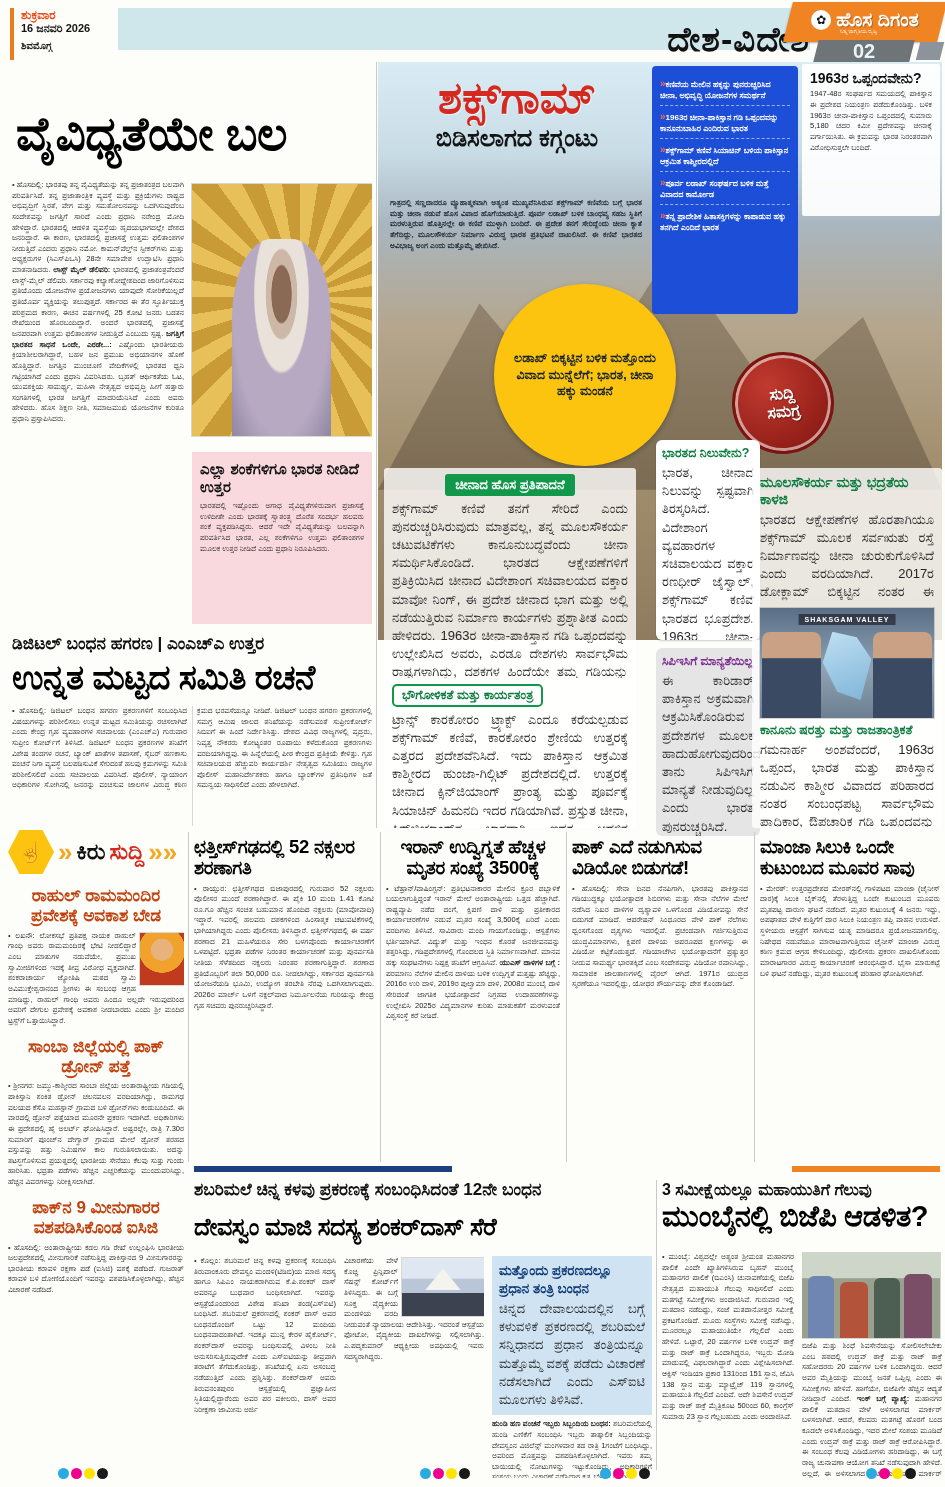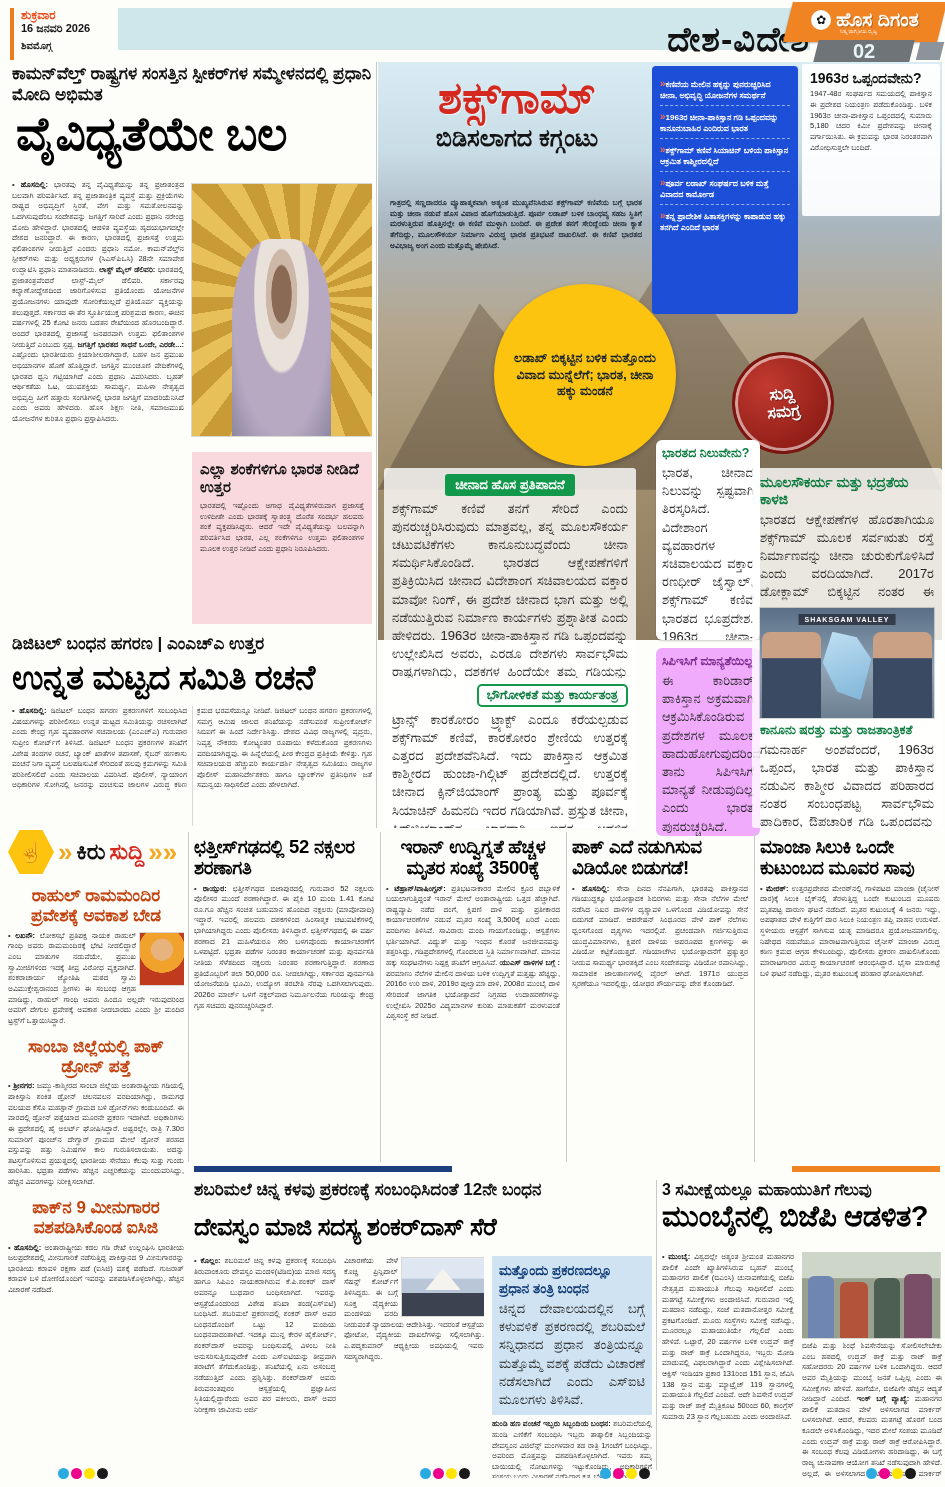--- a/index.html
+++ b/index.html
@@ -2,21 +2,21 @@
 <html><head>
 <meta charset="utf-8">
 <style>
   html,body{margin:0;padding:0;background:#e9e9e9;}
   .sheet{position:relative;width:945px;height:1487px;background:#fdfdfa;font-family:"Liberation Sans",sans-serif;color:#1b1b1b;overflow:hidden;margin:0 auto;}
   .abs{position:absolute;}
   .ovh{overflow:hidden;}
   .just{text-align:justify;}
   .bs{font-size:7.5px;line-height:1.42;color:#222;}
   .bs2{font-size:13px;line-height:1.4;color:#262626;}
-  .dl{font-weight:700;color:#111;}
+  .dl{font-weight:400;color:#111;}
   .dl::before{content:"• ";color:#333;}
   .bold-lead{font-weight:700;}
   .kick{font-weight:700;line-height:1.22;color:#101010;}
   .hl{font-weight:700;color:#000;line-height:1.02;letter-spacing:-0.5px;}
   .vrule{position:absolute;width:1px;background:#c9c9c9;}
   
   .band{background:#cfe6ea;}
   .daytxt{color:#e8501e;font-weight:700;font-size:12px;}
   .datetxt{color:#151515;font-weight:700;font-size:11px;}
   .edtxt{color:#222;font-size:10px;font-weight:700;margin-top:5px;}
@@ -42,21 +42,21 @@
   .box1963{background:rgba(255,255,255,.93);padding:7px 8px;border-radius:2px;}
   .box1963 .t{font-size:14px;font-weight:700;color:#0f0f0f;line-height:1.1;}
   .ycircle{background:#fdc40f;border-radius:50%;display:flex;align-items:center;justify-content:center;box-shadow:0 2px 5px rgba(0,0,0,.25);}
   .ycircle .t{font-size:12.5px;font-weight:700;color:#15222e;text-align:center;line-height:1.35;padding:20px;}
   .rbadge{border-radius:50%;background:radial-gradient(circle at 35% 30%,#c23a30,#8f1d16 75%);border:3px solid #7a150f;box-shadow:inset 0 0 0 3px rgba(255,255,255,.55);transform:rotate(-6deg);display:flex;flex-direction:column;align-items:center;justify-content:center;}
   .rbadge span{color:#fff;font-weight:700;font-size:16px;line-height:1.15;text-shadow:1px 1px 1px rgba(0,0,0,.4);}
   .ghead{display:inline-block;background:#12984a;color:#fff;font-weight:700;font-size:13px;padding:3px 10px;border-radius:3px;line-height:1.2;}
   .ghead2{display:inline-block;background:#fff;border:2px solid #12984a;color:#0b7b3e;font-weight:700;font-size:12.5px;padding:2px 8px;border-radius:5px;line-height:1.2;}
   .gtitle{color:#0b7b3e;font-weight:700;font-size:12.5px;line-height:1.2;}
   .whitebox{background:#fff;border-radius:6px;padding:6px;box-shadow:0 1px 2px rgba(0,0,0,.2);}
-  .lavbox{background:#f0abfc;border-radius:6px;padding:6px;}
+  .lavbox{background:#e5e5e5;border-radius:6px;padding:6px;}
   .lavbox .t{color:#7c2b8f;font-weight:700;font-size:12px;line-height:1.25;}
   .scrim{background:rgba(255,255,255,.8);padding:6px 8px;border-radius:3px;}
   
   .photo{box-shadow:0 0 0 1px rgba(0,0,0,.15);}
   .modi{background:
      repeating-conic-gradient(from 0deg at 60% 45%, #e8c05a 0deg 9deg, #c99b37 9deg 18deg);}
   .modi .fig{position:absolute;left:22%;top:22%;width:55%;height:78%;background:radial-gradient(ellipse at 50% 28%,#8a6a55 0 14%,#cdb8a8 15% 22%,#e9e2da 23% 38%,#b7a9c2 40% 70%,#8e86a2 100%);border-radius:40% 40% 0 0;}
   .valleyphoto{background:linear-gradient(180deg,#5a6f86,#8fa3b5 55%,#6c7f90);position:relative;}
   .face{position:absolute;bottom:0;width:34%;height:78%;border-radius:8px 8px 0 0;background:linear-gradient(180deg,#caa184 0 30%,#3a4a63 31% 100%);}
   .mapblob{position:absolute;left:36%;top:22%;width:28%;height:62%;background:linear-gradient(160deg,#bfe0f2,#7fb4d8);clip-path:polygon(20% 0,70% 8%,100% 40%,78% 100%,30% 88%,0 45%);}
@@ -106,21 +106,20 @@
         <span class="logo-name">ಹೊಸ ದಿಗಂತ</span>
       </div>
       <div class="logo-tag">ನಿತ್ಯ ಜಾಗೃತಿಯ ದೃಷ್ಟಿ</div>
     </div>
   </div>
   <div class="abs pageno-band" style="left:816px;top:40px;width:96px;height:22px;">
     <div class="pageno">02</div>
   </div>
   <div class="abs gray-tail" style="left:918px;top:42px;width:24px;height:18px;"></div>
 
-  <div class="abs kick" style="left:12px;top:64px;width:360px;font-size:17px;">ಕಾಮನ್‌ವೆಲ್ತ್ ರಾಷ್ಟ್ರಗಳ ಸಂಸತ್ತಿನ ಸ್ಪೀಕರ್‌ಗಳ ಸಮ್ಮೇಳನದಲ್ಲಿ ಪ್ರಧಾನಿ ಮೋದಿ ಅಭಿಮತ</div>
   <div class="abs hl" style="left:16px;top:110px;width:360px;font-size:47px;">ವೈವಿಧ್ಯತೆಯೇ ಬಲ</div>
   <div class="abs ovh" style="left:12px;top:180px;width:360px;height:444px;">
     <div class="abs bs just ovh" style="left:0;top:0;width:172px;height:444px;">
       <span class="dl">ಹೊಸದಿಲ್ಲಿ:</span>
       <span>ಭಾರತವು ತನ್ನ ವೈವಿಧ್ಯತೆಯನ್ನು ತನ್ನ ಪ್ರಜಾತಂತ್ರದ ಬಲವಾಗಿ ಪರಿವರ್ತಿಸಿದೆ. ತನ್ನ ಪ್ರಜಾತಾಂತ್ರಿಕ ವ್ಯವಸ್ಥೆ ಮತ್ತು ಪ್ರಕ್ರಿಯೆಗಳು ರಾಷ್ಟ್ರದ ಅಭಿವೃದ್ಧಿಗೆ ಸ್ಥಿರತೆ, ವೇಗ ಮತ್ತು ಸಮತೋಲನವನ್ನು ಒದಗಿಸುವುದೆಂಬ ಸಂದೇಶವನ್ನು ಜಗತ್ತಿಗೆ ಸಾರಿದೆ ಎಂದು ಪ್ರಧಾನಿ ನರೇಂದ್ರ ಮೋದಿ ಹೇಳಿದ್ದಾರೆ. ಭಾರತದಲ್ಲಿ ಆಡಳಿತ ವ್ಯವಸ್ಥೆಯ ಹೃದಯಭಾಗದಲ್ಲೇ ದೇಶದ ಜನರಿದ್ದಾರೆ. ಈ ಕಾರಣ, ಭಾರತದಲ್ಲಿ ಪ್ರಜಾಸತ್ತೆ ಉತ್ತಮ ಫಲಿತಾಂಶಗಳ ನೀಡುತ್ತಿದೆ ಎಂದರು ಪ್ರಧಾನಿ ನಮೋ. ಕಾಮನ್‌ವೆಲ್ತ್‌ನ ಸ್ಪೀಕರ್‌ಗಳು ಮತ್ತು ಅಧ್ಯಕ್ಷರುಗಳ (ಸಿಎಸ್‌ಪಿಒಸಿ) 28ನೇ ಸಮಾವೇಶ ಉದ್ಘಾಟಿಸಿ ಪ್ರಧಾನಿ ಮಾತನಾಡಿದರು.</span>
       <span class="bold-lead">ಲಾಸ್ಟ್ ಮೈಲ್ ಡೆಲಿವರಿ:</span>
       <span>ಭಾರತದಲ್ಲಿ ಪ್ರಜಾತಂತ್ರವೆಂದರೆ ಲಾಸ್ಟ್-ಮೈಲ್ ಡೆಲಿವರಿ. ಸರ್ಕಾರವು ಕಲ್ಯಾಣೋದ್ದೇಶದಿಂದ ಜಾರಿಗೊಳಿಸುವ ಪ್ರತಿಯೊಂದು ಯೋಜನೆಗಳ ಪ್ರಯೋಜನಗಳು ಯಾವುದೇ ಸೋರಿಕೆಯಿಲ್ಲದೆ ಪ್ರತಿಯೊರ್ವ ವ್ಯಕ್ತಿಯನ್ನು ತಲುಪುತ್ತದೆ. ಸರ್ಕಾರದ ಈ ತೆರ ಸ್ಫೂರ್ತಿಯುಕ್ತ ಪರಿಶ್ರಮದ ಕಾರಣ, ಈಚಿನ ವರ್ಷಗಳಲ್ಲಿ 25 ಕೋಟಿ ಜನರು ಬಡತನ ರೇಖೆಯಿಂದ ಹೊರಬಂದಿದ್ದಾರೆ. ಅಂದರೆ ಭಾರತದಲ್ಲಿ ಪ್ರಜಾಸತ್ತೆ ಜನಪರವಾಗಿ ಉತ್ತಮ ಫಲಿತಾಂಶಗಳ ನೀಡುತ್ತಿದೆ ಎಂಬುದು ಸ್ಪಷ್ಟ.</span>
       <span class="bold-lead">ಜಗತ್ತಿಗೆ ಭಾರತದ ಸಾಧನೆ ಒಂದೇ, ಎರಡೇ...:</span>
       <span>ಎಷ್ಟೊಂದು ಭಾರತೀಯರು ಕ್ರಿಯಾಶೀಲರಾಗಿದ್ದಾರೆ, ಬಹಳ ಜನ ಪ್ರಮುಖ ಅಭಿಯಾನಗಳ ಹೊಣೆ ಹೊತ್ತಿದ್ದಾರೆ. ಜಗತ್ತಿನ ಮುಂಚೂಣಿ ವೇದಿಕೆಗಳಲ್ಲಿ ಭಾರತದ ಧ್ವನಿ ಗಟ್ಟಿಯಾಗಿದೆ ಎಂದು ಪ್ರಧಾನಿ ವಿವರಿಸಿದರು. ಬೃಹತ್ ಆರ್ಥಿಕತೆಯ ಓಟ, ಯುವಶಕ್ತಿಯ ಸಾಮರ್ಥ್ಯ, ಮಹಿಳಾ ನೇತೃತ್ವದ ಅಭಿವೃದ್ಧಿ ಹೀಗೆ ಹತ್ತಾರು ಸಂಗತಿಗಳಲ್ಲಿ ಭಾರತ ಜಗತ್ತಿಗೆ ಮಾದರಿಯೆನಿಸಿದೆ ಎಂದು ಅವರು ಹೇಳಿದರು. ಹೊಸ ಶಿಕ್ಷಣ ನೀತಿ, ಸಮಾಜಮುಖಿ ಯೋಜನೆಗಳ ಕುರಿತೂ ಪ್ರಧಾನಿ ಪ್ರಸ್ತಾಪಿಸಿದರು.</span>
     </div>
@@ -164,21 +163,21 @@
   </div>
 
   <div class="abs rbadge" style="left:732px;top:352px;width:96px;height:96px;">
     <span>ಸುದ್ದಿ</span>
     <span>ಸಮಗ್ರ</span>
   </div>
 
   <div class="abs scrim ovh" style="left:384px;top:468px;width:252px;height:360px;box-sizing:border-box;">
     <div style="text-align:center;"><span class="ghead">ಚೀನಾದ ಹೊಸ ಪ್ರತಿಪಾದನೆ</span></div>
     <div class="bs2 just ovh" style="margin-top:4px;height:178px;">ಶಕ್ಸ್‌ಗಾಮ್ ಕಣಿವೆ ತನಗೆ ಸೇರಿದೆ ಎಂದು ಪುನರುಚ್ಚರಿಸಿರುವುದು ಮಾತ್ರವಲ್ಲ, ತನ್ನ ಮೂಲಸೌಕರ್ಯ ಚಟುವಟಿಕೆಗಳು ಕಾನೂನುಬದ್ಧವೆಂದು ಚೀನಾ ಸಮರ್ಥಿಸಿಕೊಂಡಿದೆ. ಭಾರತದ ಆಕ್ಷೇಪಣೆಗಳಿಗೆ ಪ್ರತಿಕ್ರಿಯಿಸಿದ ಚೀನಾದ ವಿದೇಶಾಂಗ ಸಚಿವಾಲಯದ ವಕ್ತಾರ ಮಾವೋ ನಿಂಗ್, ಈ ಪ್ರದೇಶ ಚೀನಾದ ಭಾಗ ಮತ್ತು ಅಲ್ಲಿ ನಡೆಯುತ್ತಿರುವ ನಿರ್ಮಾಣ ಕಾರ್ಯಗಳು ಪ್ರಶ್ನಾತೀತ ಎಂದು ಹೇಳಿದರು. 1963ರ ಚೀನಾ-ಪಾಕಿಸ್ತಾನ ಗಡಿ ಒಪ್ಪಂದವನ್ನು ಉಲ್ಲೇಖಿಸಿದ ಅವರು, ಎರಡೂ ದೇಶಗಳು ಸಾರ್ವಭೌಮ ರಾಷ್ಟ್ರಗಳಾಗಿದ್ದು, ದಶಕಗಳ ಹಿಂದೆಯೇ ತಮ್ಮ ಗಡಿಯನ್ನು ಕಾನೂನುಬದ್ಧವಾಗಿ ಗುರುತಿಸಿಕೊಂಡಿವೆ ಎಂದು ವಾದಿಸಿದರು. ಚೀನಾ-ಪಾಕಿಸ್ತಾನ ಆರ್ಥಿಕ ಕಾರಿಡಾರ್ (ಸಿಪಿಇಸಿ), ಪ್ರಾದೇಶಿಕ ಅಭಿವೃದ್ಧಿ ಮತ್ತು ಜೀವನೋಪಾಯ ಸುಧಾರಣೆಯನ್ನು ಗುರಿಯಾಗಿಟ್ಟುಕೊಂಡಿರುವ ಆರ್ಥಿಕ ಯೋಜನೆಯೆಂದು ಚಿತ್ರಿಸುವ ಭಾರತದ ಟೀಕೆಯನ್ನು ಬೀಜಿಂಗ್ ತಳ್ಳಿಹಾಕಿದೆ. ಗಡಿ ಒಪ್ಪಂದ ಮತ್ತು ಸಿಪಿಇಸಿ ಎರಡೂ ಕಾಶ್ಮೀರ ವಿಷಯದಲ್ಲಿ ಚೀನಾ ತನ್ನ ನಿಲುವನ್ನು ಬದಲಾಯಿಸುವುದಿಲ್ಲ ಎಂದು ಚೀನಾದ ಅಧಿಕಾರಿಗಳು ಸ್ಪಷ್ಟಪಡಿಸಿದ್ದಾರೆ.</div>
-    <div style="text-align:right;margin-top:6px;"><span class="ghead2">ಭೌಗೋಳಿಕತೆ ಮತ್ತು ಕಾರ್ಯತಂತ್ರ</span></div>
+    <div style="text-align:left;margin-top:6px;"><span class="ghead2">ಭೌಗೋಳಿಕತೆ ಮತ್ತು ಕಾರ್ಯತಂತ್ರ</span></div>
     <div class="bs2 just ovh" style="margin-top:4px;height:124px;">ಟ್ರಾನ್ಸ್ ಕಾರಕೋರಂ ಟ್ರ್ಯಾಕ್ಟ್ ಎಂದೂ ಕರೆಯಲ್ಪಡುವ ಶಕ್ಸ್‌ಗಾಮ್ ಕಣಿವೆ, ಕಾರಕೋರಂ ಶ್ರೇಣಿಯ ಉತ್ತರಕ್ಕೆ ಎತ್ತರದ ಪ್ರದೇಶವೆನಿಸಿದೆ. ಇದು ಪಾಕಿಸ್ತಾನ ಆಕ್ರಮಿತ ಕಾಶ್ಮೀರದ ಹುಂಜಾ-ಗಿಲ್ಗಿಟ್ ಪ್ರದೇಶದಲ್ಲಿದೆ. ಉತ್ತರಕ್ಕೆ ಚೀನಾದ ಕ್ಸಿನ್‌ಜಿಯಾಂಗ್ ಪ್ರಾಂತ್ಯ ಮತ್ತು ಪೂರ್ವಕ್ಕೆ ಸಿಯಾಚಿನ್ ಹಿಮನದಿ ಇದರ ಗಡಿಯಾಗಿವೆ. ಪ್ರಸ್ತುತ ಚೀನಾ, ಕ್ಸಿನ್‌ಜಿಯಾಂಗ್‌ನ ಭಾಗವಾಗಿ ಇದರ ಆಡಳಿತ ನಡೆಸುತ್ತಿದ್ದರೂ, ಈ ಕಣಿವೆ ಐತಿಹಾಸಿಕವಾಗಿ ಹಿಂದಿನ ರಾಜಪ್ರಭುತ್ವದ ರಾಜ್ಯ ಜಮ್ಮು ಮತ್ತು ಕಾಶ್ಮೀರದ ಭಾಗವಾಗಿತ್ತು ಎಂದು ಭಾರತ ಪ್ರತಿಪಾದಿಸುತ್ತದೆ.</div>
   </div>
 
   <div class="abs" style="left:656px;top:440px;width:104px;">
     <div class="whitebox ovh" style="height:188px;">
       <div class="gtitle">ಭಾರತದ ನಿಲುವೇನು?</div>
       <div class="bs2 just" style="margin-top:3px;">ಭಾರತ, ಚೀನಾದ ನಿಲುವನ್ನು ಸ್ಪಷ್ಟವಾಗಿ ತಿರಸ್ಕರಿಸಿದೆ. ವಿದೇಶಾಂಗ ವ್ಯವಹಾರಗಳ ಸಚಿವಾಲಯದ ವಕ್ತಾರ ರಣಧೀರ್ ಜೈಸ್ವಾಲ್, ಶಕ್ಸ್‌ಗಾಮ್ ಕಣಿವೆ ಭಾರತದ ಭೂಪ್ರದೇಶ. 1963ರ ಚೀನಾ-ಪಾಕಿಸ್ತಾನ ಗಡಿ ಒಪ್ಪಂದ ಎಂದು ಕರೆಯಲ್ಪಡುವ ಒಪ್ಪಂದವನ್ನು ಹೊಸದಿಲ್ಲಿ ಎಂದಿಗೂ ಗುರುತಿಸಿಲ್ಲ, ಅದು ಕಾನೂನುಬಾಹಿರ ಮತ್ತು ಅಮಾನ್ಯ ಎಂದು ಹೇಳಿದರು. ಭಾರತ ಜಮ್ಮು ಮತ್ತು ಕಾಶ್ಮೀರದ ಭಾಗವೆಂದು ಪರಿಗಣಿಸುವ ಪ್ರದೇಶವನ್ನು ಬಿಟ್ಟುಕೊಡಲು ಪಾಕಿಸ್ತಾನಕ್ಕೆ ಯಾವುದೇ ಅಧಿಕಾರವಿಲ್ಲ ಎಂದು ಅವರು ಸ್ಪಷ್ಟವಾಗಿ ಹೇಳಿದ್ದಾರೆ.</div>
     </div>
     <div class="lavbox ovh" style="height:176px;margin-top:8px;">
       <div class="t">ಸಿಪಿಇಸಿಗೆ ಮಾನ್ಯತೆಯಿಲ್ಲ</div>

